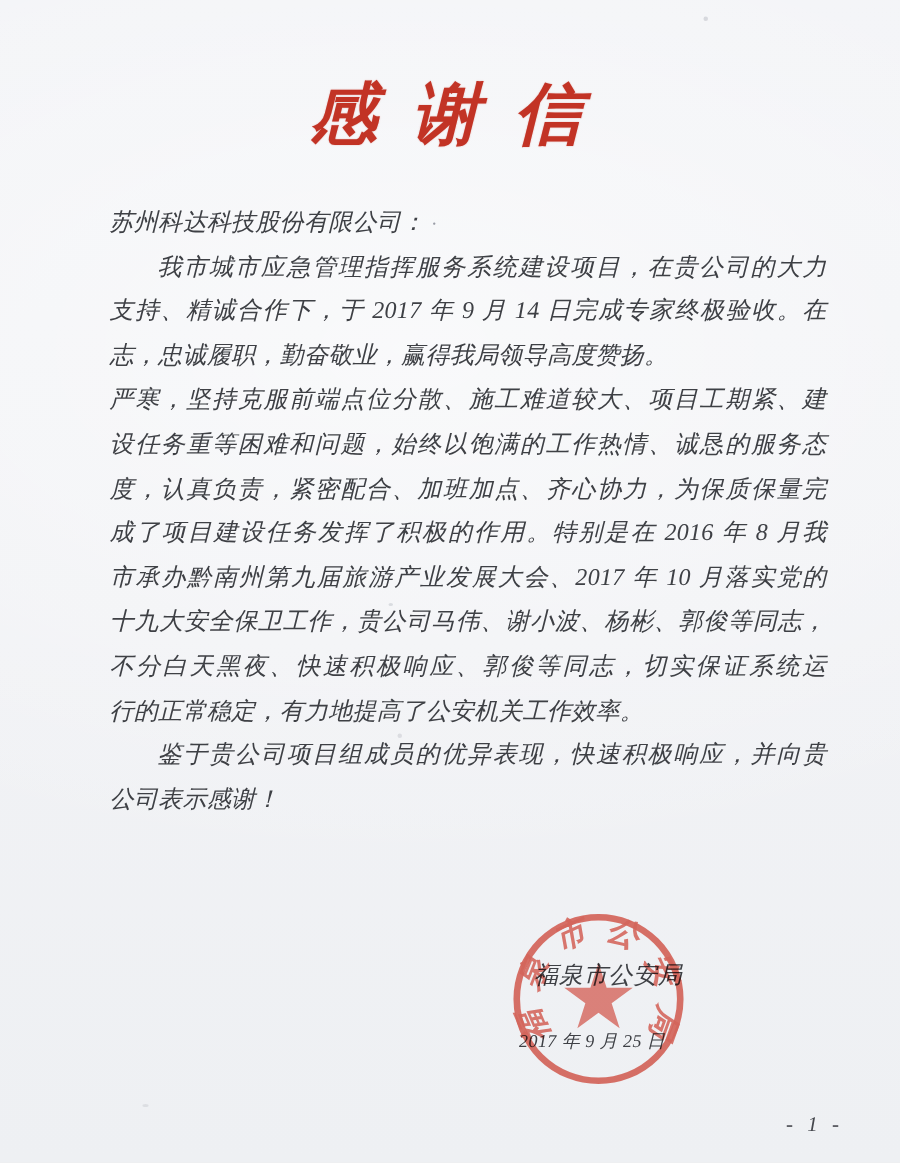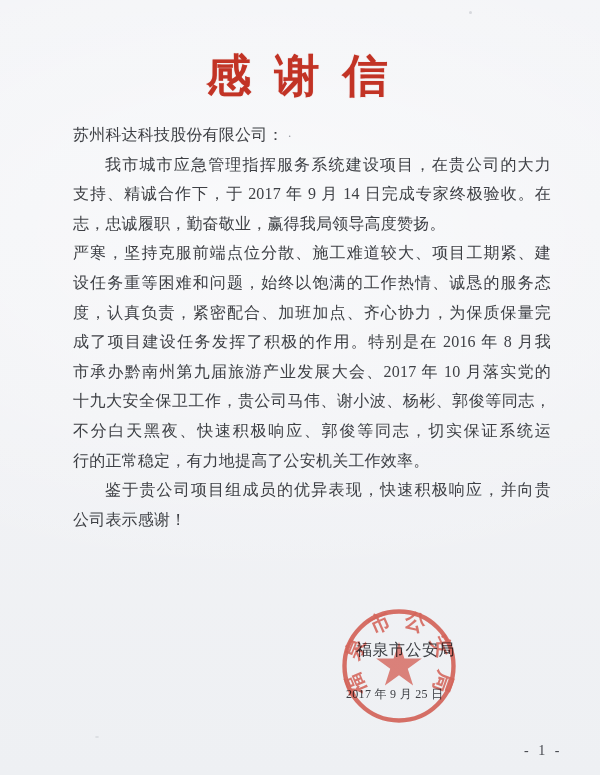--- a/index.html
+++ b/index.html
@@ -9,20 +9,21 @@
     background: #e8e9ec;
   }
   .page {
     position: relative;
     width: 600px; height: 775px;
     overflow: hidden;
     background:
       radial-gradient(ellipse 900px 500px at 45% 30%, rgba(255,255,255,0.55), rgba(255,255,255,0) 70%),
       linear-gradient(180deg, #f3f4f7 0%, #f1f2f5 55%, #eef0f3 100%);
     color: #3e4045;
+    font-style: italic;
   }
   
   .speck { position: absolute; border-radius: 50%; background: #b9bcc4; }
   .speck.s1 { left: 469px; top: 11px;  width: 3px; height: 3px; opacity: .5; }
   .speck.s2 { left: 259px; top: 402px; width: 3px; height: 2px; opacity: .45; }
   .speck.s3 { left: 265px; top: 489px; width: 3px; height: 3px; opacity: .4; }
   .speck.s4 { left: 95px;  top: 736px; width: 4px; height: 2px; opacity: .35; }
 
   .title {
     position: absolute;
@@ -31,21 +32,21 @@
     text-align: center;
     font-size: 45px;
     font-weight: bold;
     letter-spacing: 6px;
     color: #c23325;
     text-shadow: 0 0 1px rgba(194,51,37,0.4);
   }
 
   .body-text {
     position: absolute;
-    left: 73px; top: 120px; width: 478px;
+    left: 73px; top: 134px; width: 478px;
   }
   .line {
     height: 29.6px;
     line-height: 29.6px;
     font-size: 16px;
     white-space: nowrap;
     letter-spacing: 0.2px;
   }
   .line.just {
     white-space: normal;

